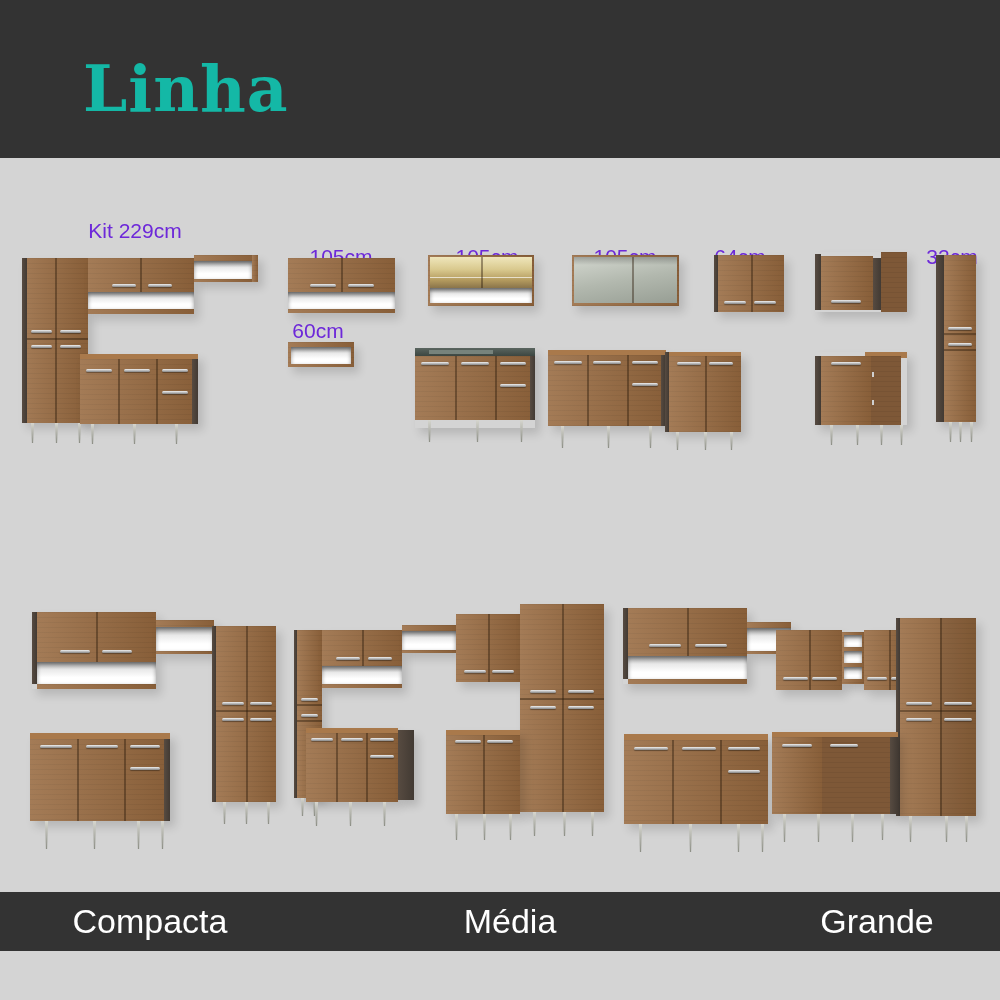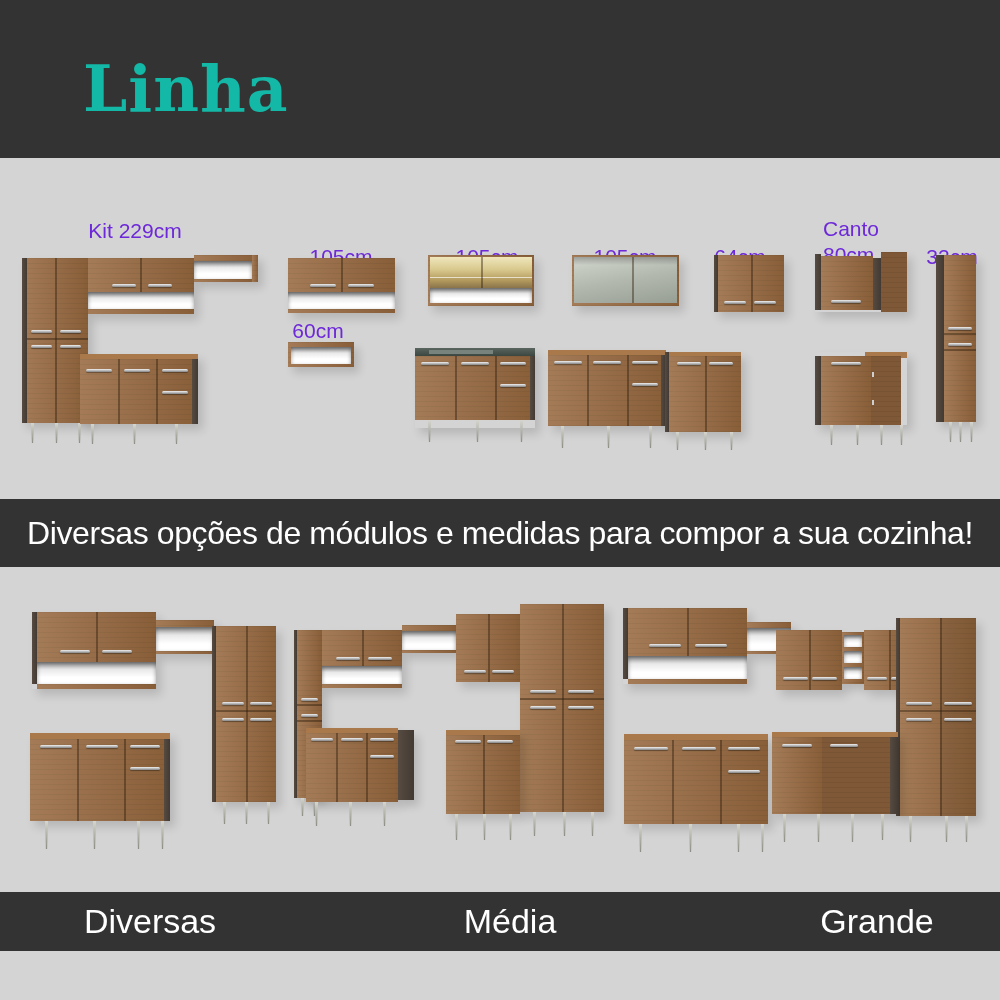--- a/index.html
+++ b/index.html
@@ -47,22 +47,20 @@
   </div>
 
   <div class="grp">
 
     <div class="mlabel" style="left:45px;top:218px;width:180px;">Kit 229cm</div>
     <div class="mlabel" style="left:281px;top:244px;width:120px;">105cm</div>
     <div class="mlabel" style="left:268px;top:318px;width:100px;">60cm</div>
     <div class="mlabel" style="left:427px;top:244px;width:120px;">105cm</div>
     <div class="mlabel" style="left:565px;top:244px;width:120px;">105cm</div>
     <div class="mlabel" style="left:680px;top:244px;width:120px;">64cm</div>
-    <div class="mlabel" style="left:800px;top:216px;width:110px;text-align:left;padding-left:23px;box-sizing:border-box;">Canto
-80cm</div>
     <div class="mlabel" style="left:902px;top:244px;width:100px;">32cm</div>
 
     <div class="cab wd" style="left:22px;top:258px;width:66px;height:165px;">
       <div class="dk" style="left:0;top:0;width:5px;height:100%;"></div>
       <div class="sv" style="left:33px;top:0;height:165px;"></div>
       <div class="sh" style="left:5px;top:80px;width:61px;"></div>
       <div class="h" style="left:9px;top:72px;width:21px;"></div>
       <div class="h" style="left:38px;top:72px;width:21px;"></div>
       <div class="h" style="left:9px;top:87px;width:21px;"></div>
       <div class="h" style="left:38px;top:87px;width:21px;"></div>
@@ -207,23 +205,20 @@
       <div class="wdd" style="left:56px;top:4px;width:30px;height:69px;"></div>
       <div style="left:57px;top:20px;width:2px;height:5px;background:#cfcfcf;"></div>
       <div style="left:57px;top:48px;width:2px;height:5px;background:#cfcfcf;"></div>
       <div class="lg" style="left:14px;top:73px;height:20px;"></div>
       <div class="lg" style="left:40px;top:73px;height:20px;"></div>
       <div class="lg" style="left:64px;top:73px;height:20px;"></div>
       <div class="lg" style="left:84px;top:73px;height:20px;"></div>
     </div>
   </div>
 
-  <div class="bar" style="top:499px;height:68px;">
-    <div class="banner-text">Diversas opções de módulos e medidas para compor a sua cozinha!</div>
-  </div>
 
   <div class="grp">
 
     <div class="grp">
       <div class="cab" style="left:32px;top:612px;width:124px;height:77px;">
         <div class="dk" style="left:0;top:0;width:5px;height:72px;"></div>
         <div class="wd" style="left:5px;top:0;width:119px;height:50px;"></div>
         <div class="sv" style="left:64px;top:0;height:50px;"></div>
         <div class="h" style="left:28px;top:38px;width:30px;"></div>
         <div class="h" style="left:70px;top:38px;width:30px;"></div>
@@ -403,19 +398,19 @@
         <div class="dk" style="left:118px;top:5px;width:8px;height:77px;"></div>
         <div class="lg" style="left:10px;top:82px;height:28px;"></div>
         <div class="lg" style="left:44px;top:82px;height:28px;"></div>
         <div class="lg" style="left:78px;top:82px;height:28px;"></div>
         <div class="lg" style="left:108px;top:82px;height:26px;"></div>
       </div>
     </div>
   </div>
 
   <div class="bar" style="top:892px;height:59px;">
-    <span class="flabel" style="left:50px;">Diversas</span>
+    <span class="flabel" style="left:50px;">Compacta</span>
     <span class="flabel" style="left:777px;">Grande</span>
     <span class="flabel" style="left:410px;">Média</span>
   </div>
   <div style="position:absolute;left:0;top:951px;width:1000px;height:49px;background:#d4d4d4;"></div>
 
 </div>
 
 </body></html>

